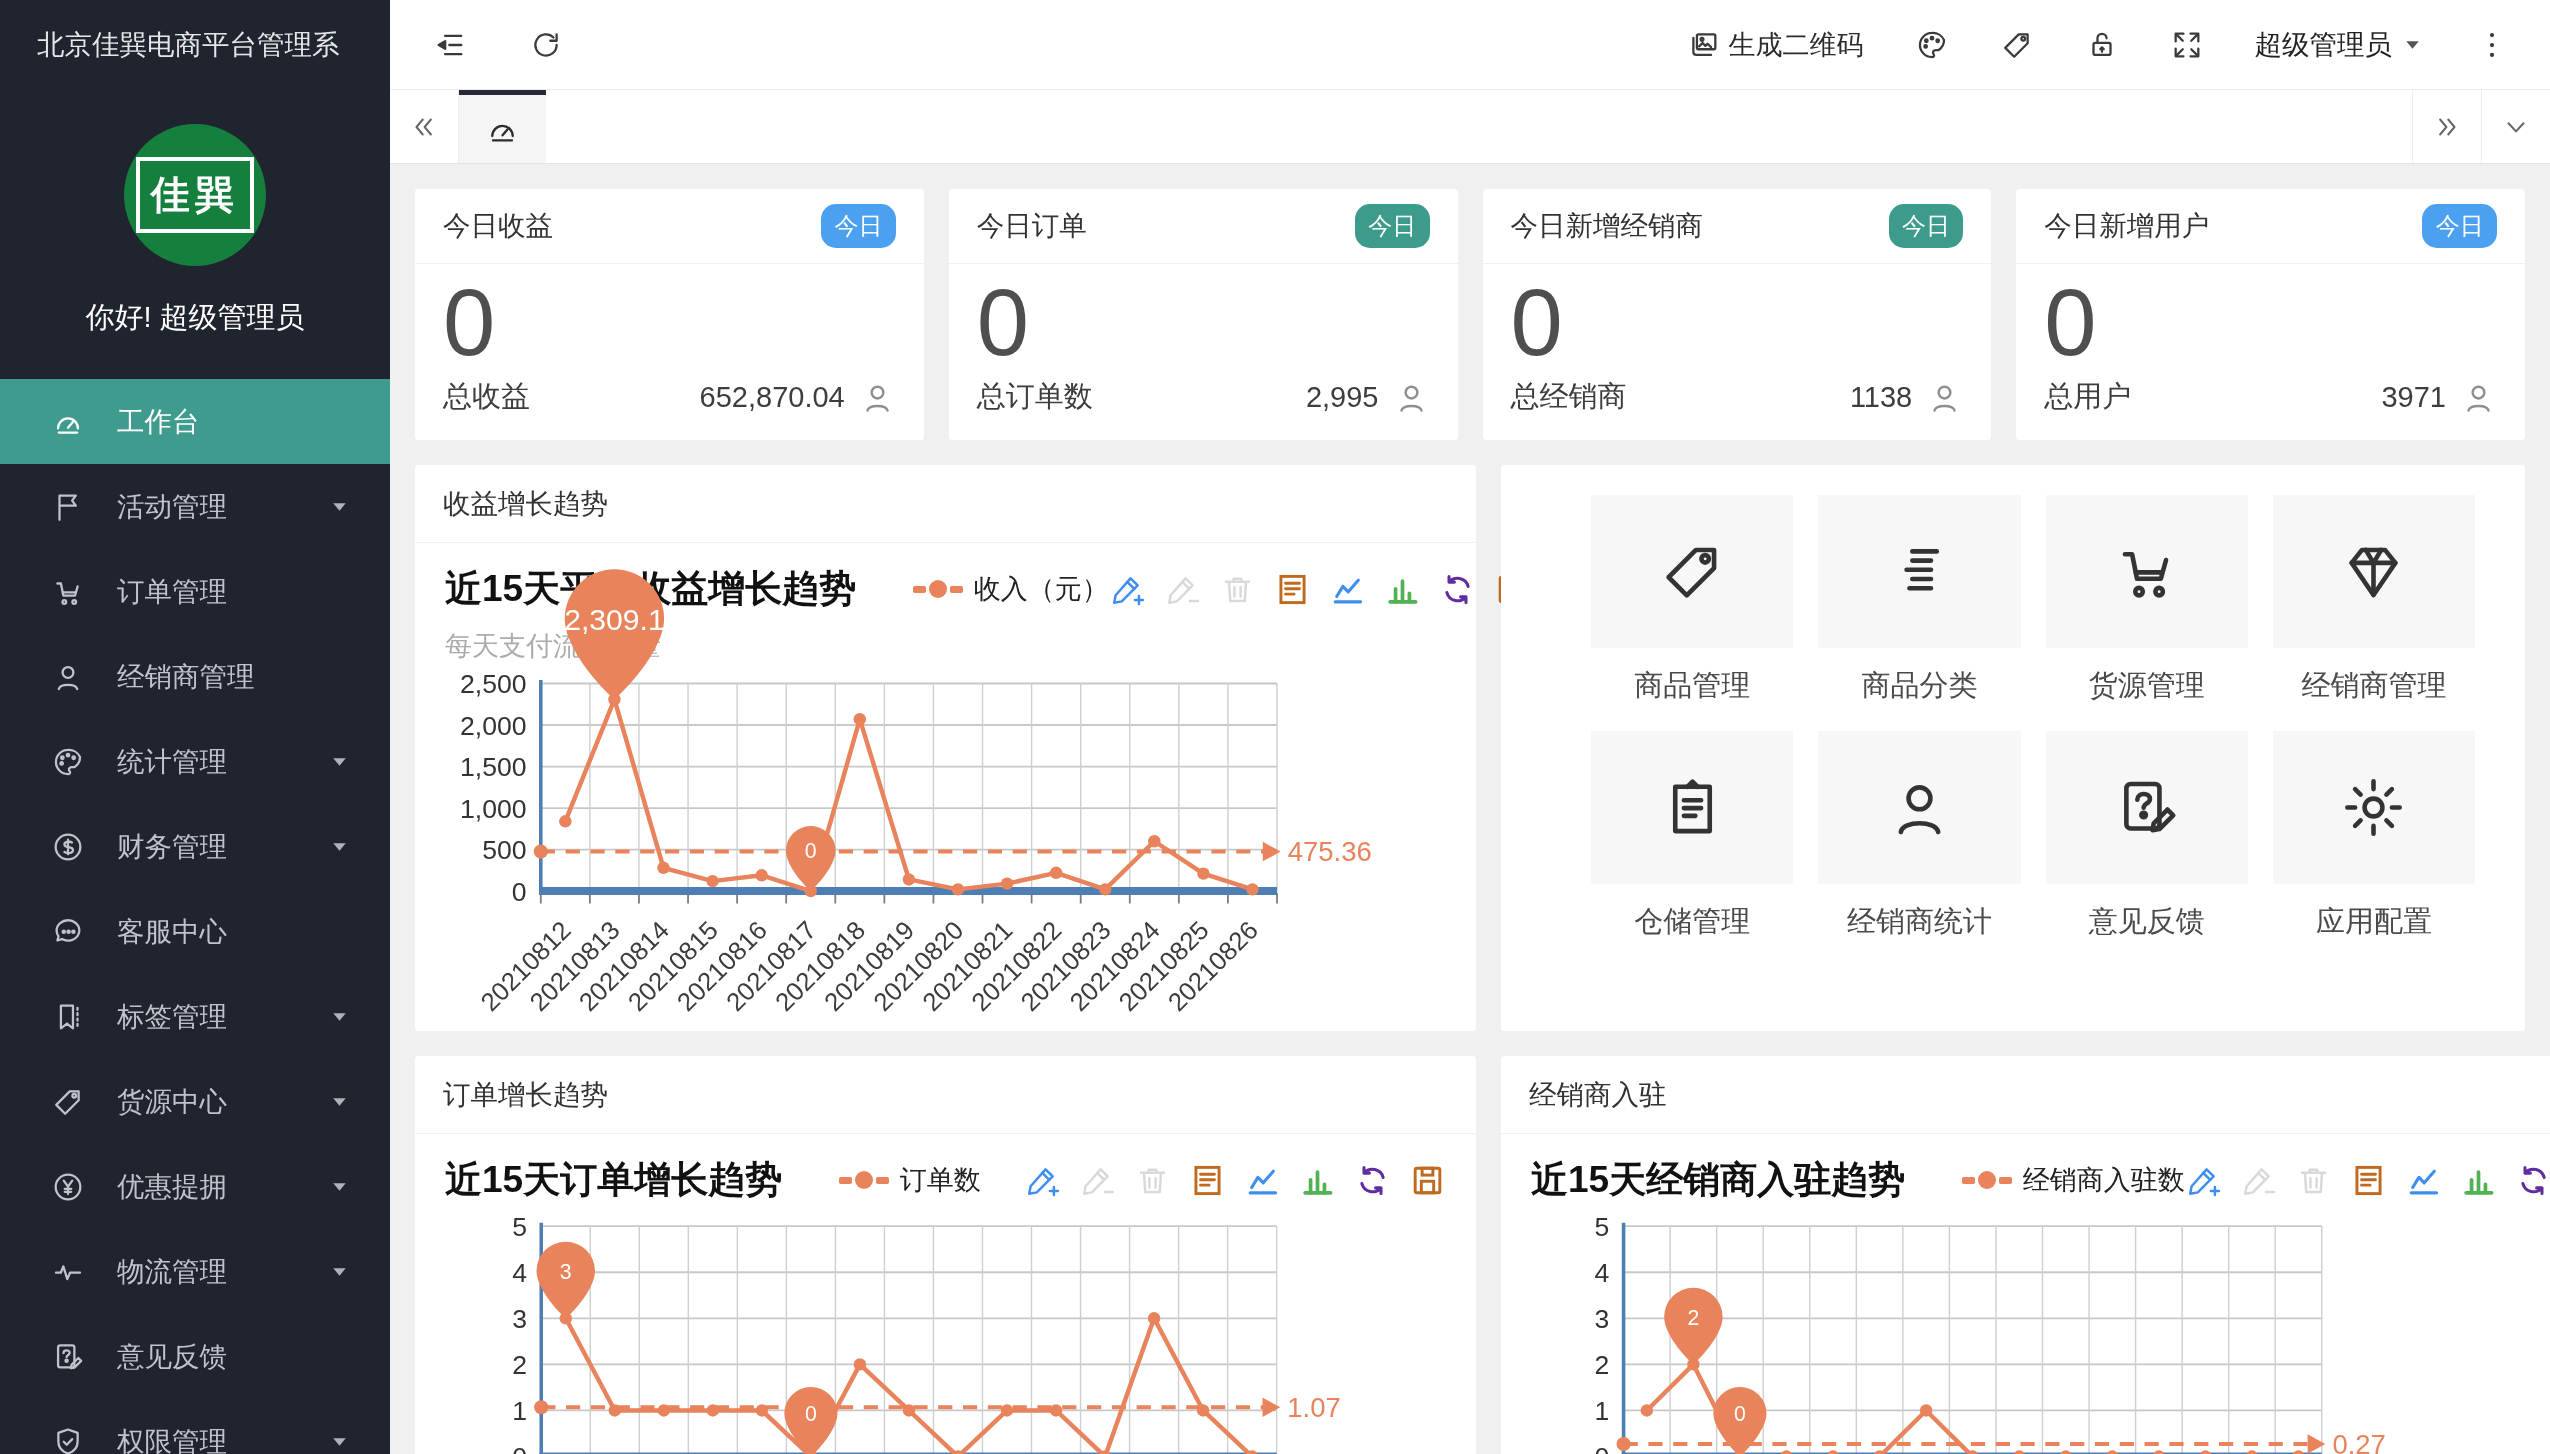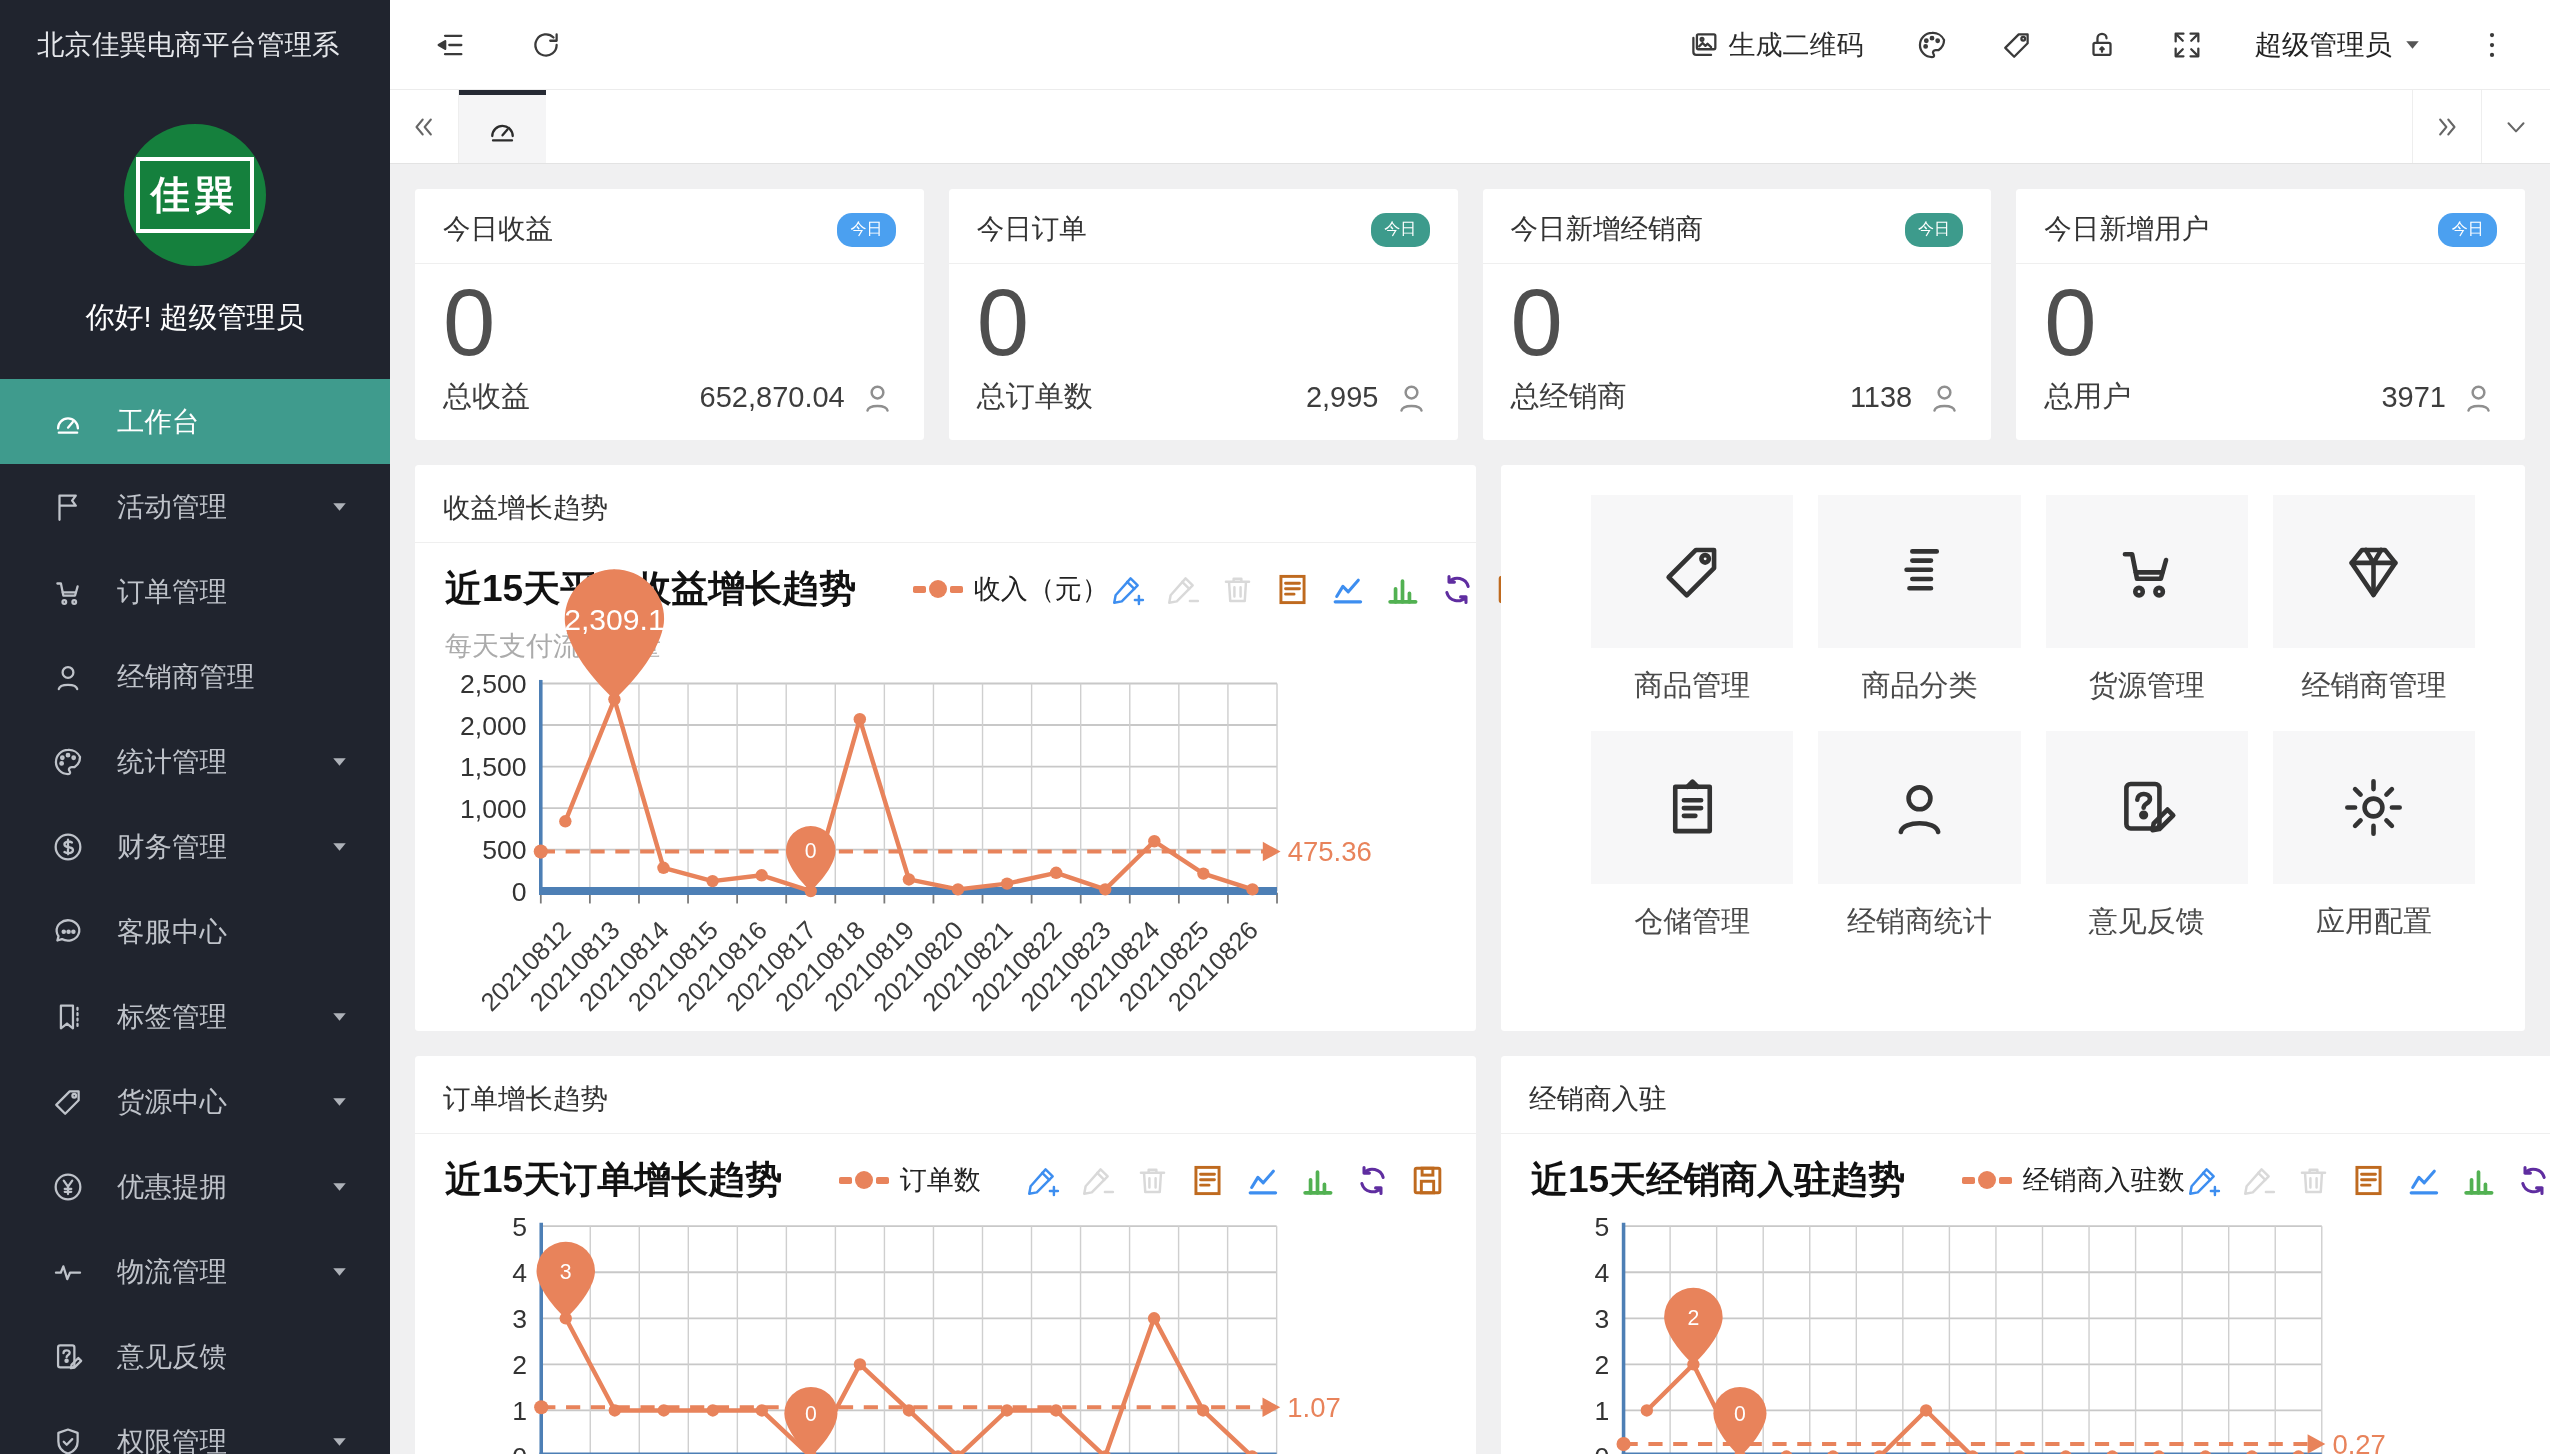--- a/index.html
+++ b/index.html
@@ -39,26 +39,26 @@
   .tab-nav.br { border-right:0.9px solid #eee; }
   .tab-active { width:87px; background:#f5f5f6; border-top:5.3px solid #262a34; display:flex; align-items:center; justify-content:center; color:#2c2c2c; cursor:pointer; }
   .tab-active .icon { width:35px; height:35px; }
   .tab-spacer { flex:1; }
 
   .content { flex:1; background:#f0f0f1; padding:25px; overflow:hidden; }
   .row { display:grid; gap:25px; margin-bottom:25px; }
   .row-stats { grid-template-columns:repeat(4,1fr); }
   .row-2col { grid-template-columns:1061px 1fr; }
   .card { background:#fff; border-radius:3.5px; }
-  .card-head { height:78px; display:flex; align-items:flex-end; padding:16px 28px; border-bottom:0.9px solid #efefef; font-size:27.5px; color:#333; }
+  .card-head { height:78px; display:flex; align-items:center; padding:0 28px; border-bottom:0.9px solid #efefef; font-size:27.5px; color:#333; }
 
   
   .stat-card { height:251px; display:flex; flex-direction:column; }
   .stat-head { justify-content:space-between; }
-  .badge { color:#fff; font-size:16px; padding:6.2px 13.3px; border-radius:15px; }
+  .badge { color:#fff; font-size:24px; padding:6.2px 13.3px; border-radius:15px; }
   .stat-body { padding:5.3px 28px 23px; flex:1; display:flex; flex-direction:column; }
   .stat-value { font-size:94px; color:#4f4f4f; line-height:1.15; }
   .stat-foot { margin-top:auto; display:flex; align-items:center; font-size:29px; color:#3d3d3d; }
   .stat-foot .sf-val { margin-left:auto; }
   .stat-foot .sf-icon { width:37px; height:37px; color:#8f8f8f; margin-left:14px; }
 
   
   .chart-inner { padding:21px 30px 21px 30px; }
   .chart-titlebar { display:flex; align-items:center; }
   .chart-titlebar h2 { font-size:37px; color:#111; font-weight:bold; white-space:nowrap; }

